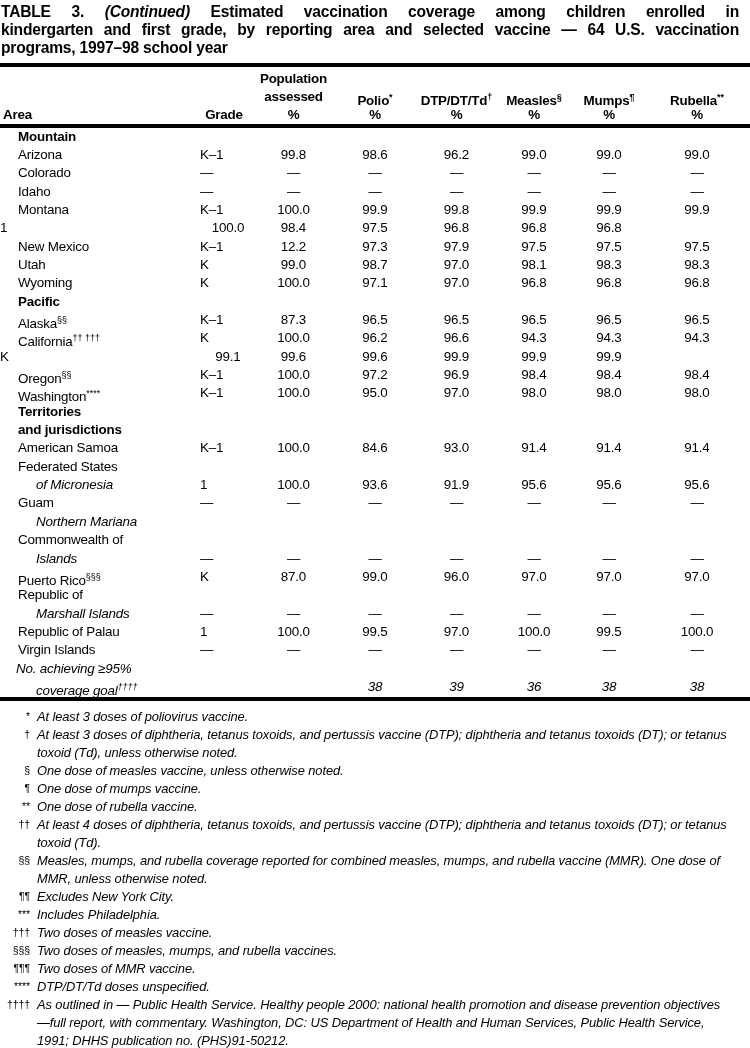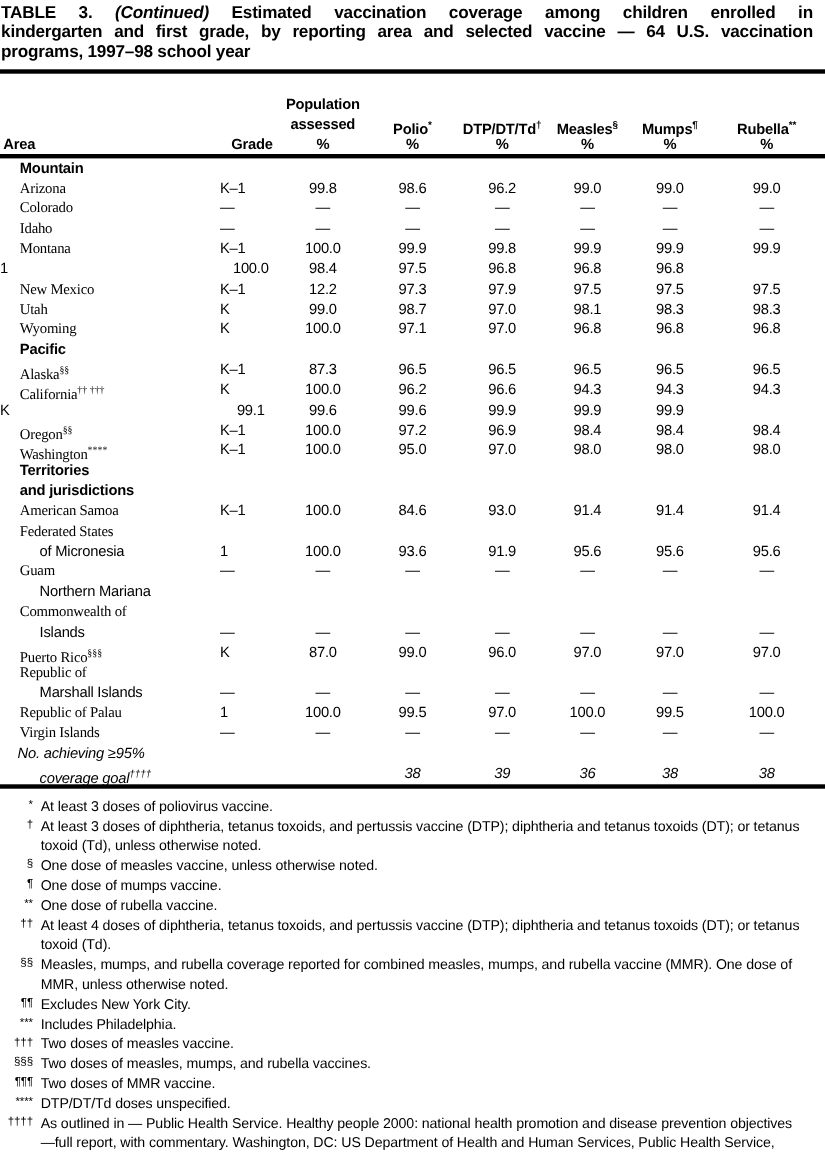--- a/index.html
+++ b/index.html
@@ -18,46 +18,46 @@
   
   .rule{height:4px;background:#000;}
   .rule.top{margin-top:5px;}
   .rule.bottom{margin-top:1px;}
 
   
   .hline,.line{display:grid;
     grid-template-columns:200px 56px 75px 88px 75px 80px 70px 106px;}
 
   
-  .thead{font-weight:bold;font-size:13.4px;letter-spacing:-0.2px;padding-top:19px;}
+  .thead{font-weight:bold;font-size:13.4px;letter-spacing:-0.2px;padding-top:3px;}
   .hline{height:18px;line-height:18px;}
   .hcell{white-space:nowrap;}
   .h-center{text-align:center;}
-  .h-grade{text-align:right;padding-right:8px;}
+  .h-grade{text-align:center;padding-right:8px;}
   .h-area{padding-left:3px;}
   sup{font-size:9px;letter-spacing:0;}
 
   
   .tbody{font-size:13.4px;letter-spacing:-0.2px;}
   .line{height:18.35px;line-height:18.35px;}
   .cell{white-space:nowrap;}
   .ind0{padding-left:18px;}
-  .ind1{padding-left:18px;font-family:Liberation Serif, serif;}
-  .ind2{padding-left:36px;}
+  .ind1{padding-left:18px;}
+  .ind2{padding-left:36px;font-style:italic;}
   .grade{text-align:left;padding-right:18px;}
   .val{text-align:center;}
   .section .cell{font-weight:bold;}
   .goal-head,.goal{font-style:italic;}
   .goal-head .area{padding-left:16px;font-style:italic;}
 
   
   .footnotes{margin-top:7px;font-size:12.9px;line-height:18px;letter-spacing:-0.1px;}
   .fn{display:grid;grid-template-columns:30px 1fr;column-gap:7px;}
   .fn-m{text-align:right;font-size:10.5px;transform:translateY(-1.5px);}
-  .fn-t{padding-right:20px;}
+  .fn-t{padding-right:20px;font-style:italic;}
 </style>
 </head>
 <body>
 
 <div class="page">
 
   <div class="title">
     <div class="tline"><span>TABLE 3.</span> <span class="continued">(Continued)</span> <span>Estimated vaccination coverage among children enrolled in</span></div>
     <div class="tline">kindergarten and first grade, by reporting area and selected vaccine — 64 U.S. vaccination</div>
     <div class="tline last">programs, 1997–98 school year</div>

